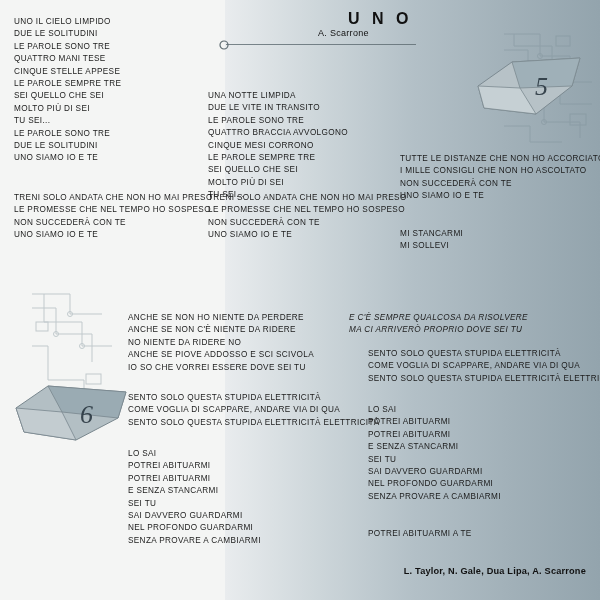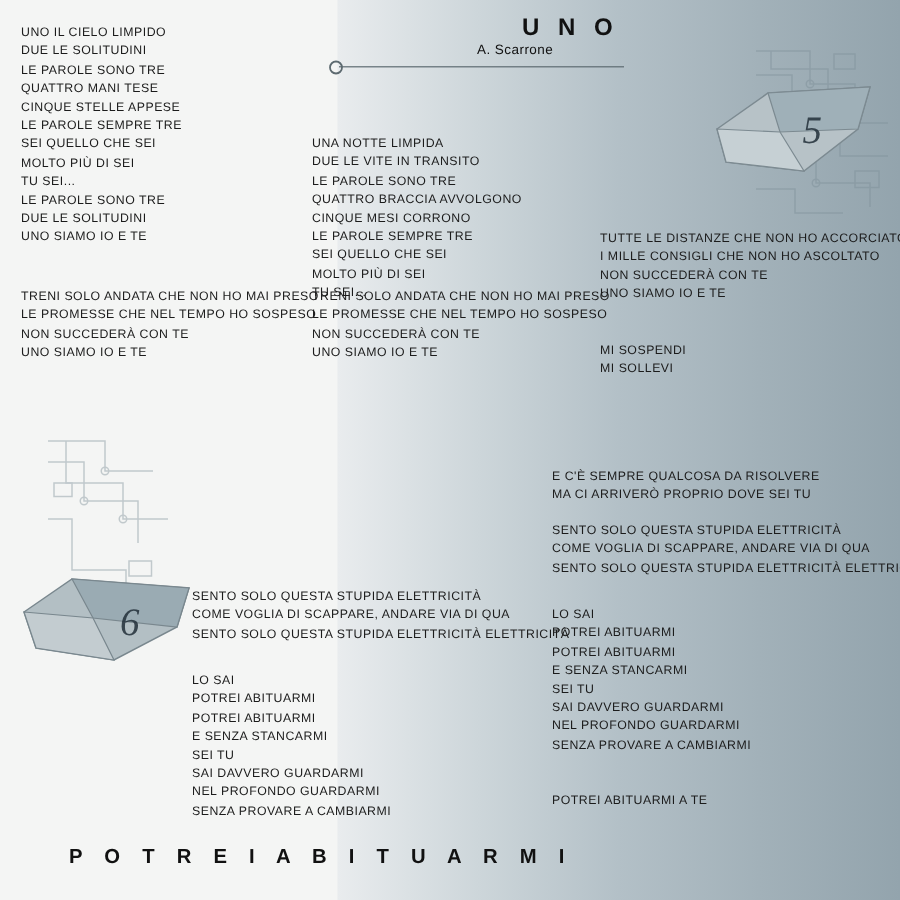--- a/index.html
+++ b/index.html
@@ -186,45 +186,50 @@
 TU SEI...</div>
   <div class="lyr" style="left:208px;top:192px;">TRENI SOLO ANDATA CHE NON HO MAI PRESO
 LE PROMESSE CHE NEL TEMPO HO SOSPESO
 NON SUCCEDERÀ CON TE
 UNO SIAMO IO E TE</div>
 
   <div class="lyr" style="left:400px;top:153px;">TUTTE LE DISTANZE CHE NON HO ACCORCIATO
 I MILLE CONSIGLI CHE NON HO ASCOLTATO
 NON SUCCEDERÀ CON TE
 UNO SIAMO IO E TE</div>
-  <div class="lyr" style="left:400px;top:228px;">MI SOSPENDI
+  <div class="lyr" style="left:400px;top:228px;">MI STANCARMI
 MI SOLLEVI</div>
 
+  <div class="lyr" style="left:128px;top:312px;">ANCHE SE NON HO NIENTE DA PERDERE
+ANCHE SE NON C'È NIENTE DA RIDERE
+NO NIENTE DA RIDERE NO
+ANCHE SE PIOVE ADDOSSO E SCI SCIVOLA
+IO SO CHE VORREI ESSERE DOVE SEI TU</div>
   <div class="lyr" style="left:128px;top:392px;">SENTO SOLO QUESTA STUPIDA ELETTRICITÀ
 COME VOGLIA DI SCAPPARE, ANDARE VIA DI QUA
 SENTO SOLO QUESTA STUPIDA ELETTRICITÀ ELETTRICITÀ</div>
   <div class="lyr" style="left:128px;top:448px;">LO SAI
 POTREI ABITUARMI
 POTREI ABITUARMI
 E SENZA STANCARMI
 SEI TU
 SAI DAVVERO GUARDARMI
 NEL PROFONDO GUARDARMI
 SENZA PROVARE A CAMBIARMI</div>
 
-  <div class="lyr" style="left:368px;top:312px;">E C'È SEMPRE QUALCOSA DA RISOLVERE
+  <div class="lyr" style="left:349px;top:312px;font-style:italic;">E C'È SEMPRE QUALCOSA DA RISOLVERE
 MA CI ARRIVERÒ PROPRIO DOVE SEI TU</div>
   <div class="lyr" style="left:368px;top:348px;">SENTO SOLO QUESTA STUPIDA ELETTRICITÀ
 COME VOGLIA DI SCAPPARE, ANDARE VIA DI QUA
 SENTO SOLO QUESTA STUPIDA ELETTRICITÀ ELETTRICITÀ</div>
   <div class="lyr" style="left:368px;top:404px;">LO SAI
 POTREI ABITUARMI
 POTREI ABITUARMI
 E SENZA STANCARMI
 SEI TU
 SAI DAVVERO GUARDARMI
 NEL PROFONDO GUARDARMI
 SENZA PROVARE A CAMBIARMI</div>
   <div class="lyr" style="left:368px;top:528px;">POTREI ABITUARMI A TE</div>
 
-  <div class="bigtitle">P O T R E I   A B I T U A R M I</div>
+  <div class="writers">L. Taylor, N. Gale, Dua Lipa, A. Scarrone</div>
 
 </div>
 
 </body></html>

